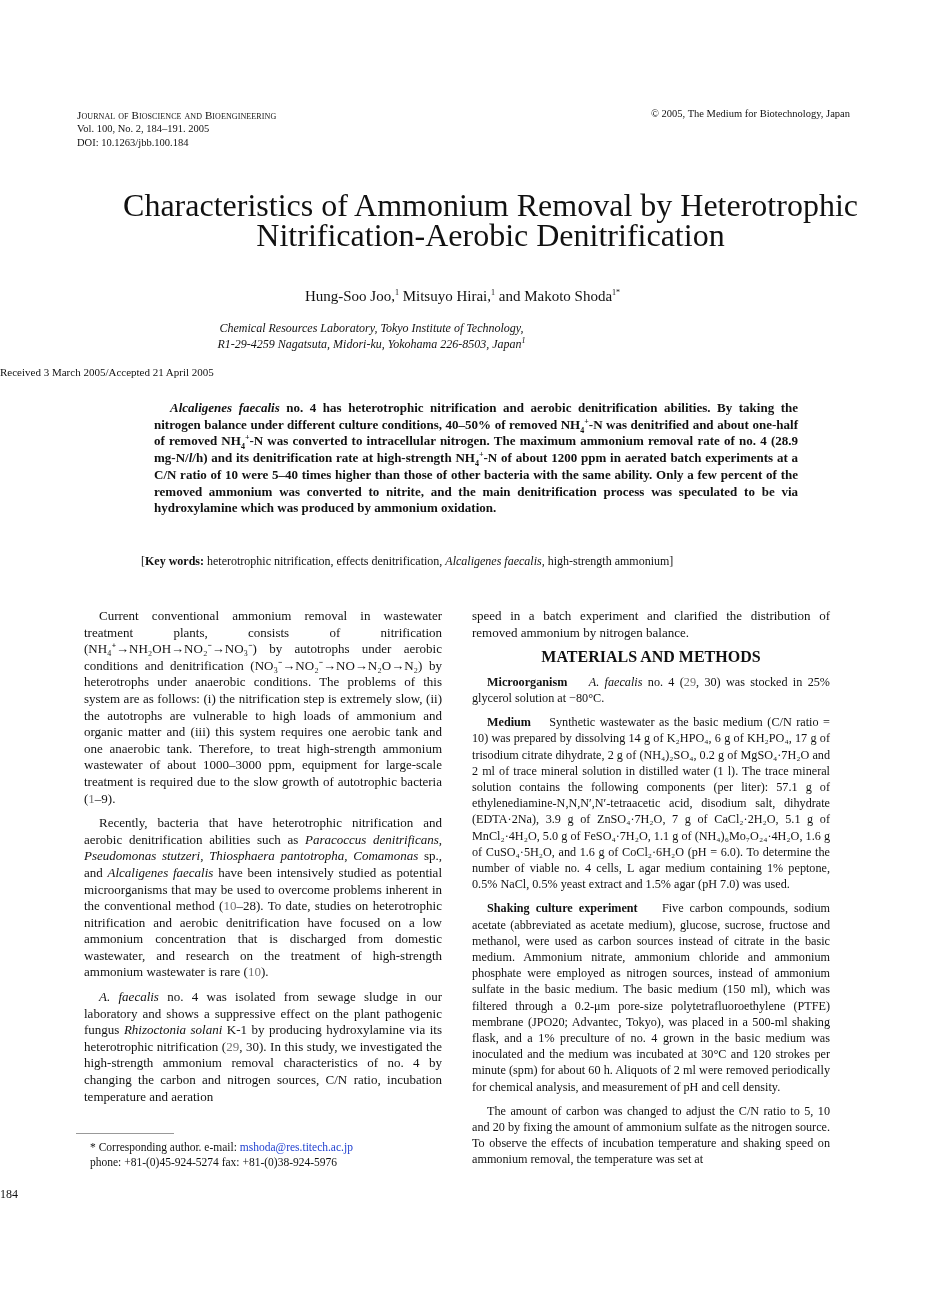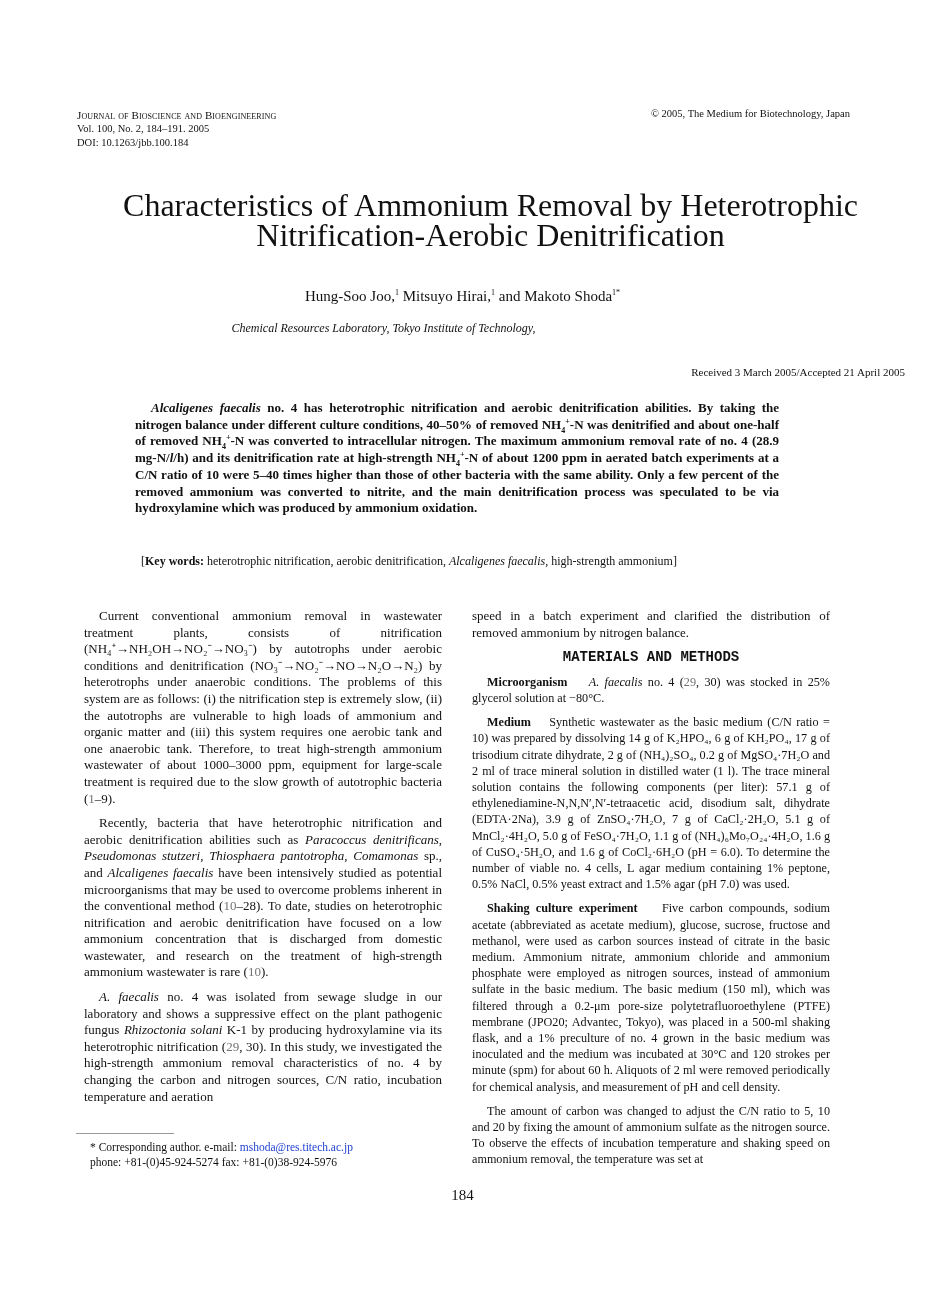--- a/index.html
+++ b/index.html
@@ -2,37 +2,37 @@
 <html><head>
 <meta charset="utf-8">
 <style>
   html, body { margin:0; padding:0; background:#fff; }
   body { width:925px; height:1309px; position:relative; font-family:"Liberation Serif", serif; color:#111; overflow:hidden; }
   .hdr-left { position:absolute; left:77px; top:108px; font-size:10.5px; line-height:14px; }
   .hdr-left .jtitle { font-variant: small-caps; font-size:11px; letter-spacing:0.1px; }
   .hdr-right { position:absolute; right:75px; top:108px; font-size:10.5px; }
   .title { position:absolute; left:0; width:925px; top:190px; text-align:center; font-size:32px; line-height:30px;margin-left:28px; }
   .authors { position:absolute; left:0; width:925px; top:288px; text-align:center; font-size:15px; }
-  .affil { position:absolute; left:0; width:743px; top:320px; text-align:center; font-size:12px; font-style:italic; line-height:16px;padding-left:12px; }
-  .received { position:absolute; left:8px; width:897px; top:366px; text-align:right; font-size:11px; }
-  .abstract { position:absolute; left:135px; width:644px; top:400px; font-size:13px; font-weight:bold; line-height:16.7px; text-align:justify; text-indent:16px; }
+  .affil { position:absolute; left:0; width:743px; top:320px; text-align:center; font-size:12px; font-style:italic; line-height:16px; }
+  .received { position:absolute; left:0; width:897px; top:366px; text-align:left; font-size:11px; }
+  .abstract { position:absolute; left:154px; width:644px; top:400px; font-size:13px; font-weight:bold; line-height:16.7px; text-align:justify; text-indent:16px; }
   .keywords { position:absolute; left:141px; width:644px; top:554px; font-size:12px; }
   .col { position:absolute; width:374px; font-size:13px; line-height:16.6px; text-align:justify; }
   .col.left { left:76px; top:600px; }
   .col.right { left:464px; top:600px; }
   .col p { margin:8px; text-indent:15px; }
   .col p.noindent { text-indent:0; }
   .col.right .small { font-size:12.2px; line-height:16.2px; }
-  .sechead { text-align:center; font-weight:bold; font-size:14px; margin:22px 0 8px 0; text-indent:0 !important;font-family:Liberation Mono, monospace; }
+  .sechead { text-align:center; font-weight:bold; font-size:16px; margin:22px 0 8px 0; text-indent:0 !important; }
   .ref { color:#737373; }
   sub, sup { font-size:8px; line-height:0; }
   .footrule { position:absolute; left:76px; top:1133px; width:98px; border-top:1px solid #999; }
   .footnote { position:absolute; left:90px; top:1140px; font-size:11.5px; line-height:15px; }
   .footnote .email { color:#1f3fcf; }
-  .pagenum { position:absolute; left:0; width:925px; top:1187px; text-align:center; font-size:15px; }
+  .pagenum { position:absolute; left:0; width:925px; top:1187px; font-size:12px; }
   i, .it { font-style:italic; }
   b { font-weight:bold; }
 </style>
 </head>
 <body>
 
 <div class="hdr-left">
   <div class="jtitle">Journal of Bioscience and Bioengineering</div>
   <div>Vol. 100, No. 2, 184–191. 2005</div>
   <div>DOI: 10.1263/jbb.100.184</div>
@@ -43,27 +43,28 @@
   <div>Characteristics of Ammonium Removal by Heterotrophic</div>
   <div>Nitrification-Aerobic Denitrification</div>
 </div>
 
 <div class="authors">
   <span>Hung-Soo Joo,</span><sup>1</sup><span> Mitsuyo Hirai,</span><sup>1</sup><span> and Makoto Shoda</span><sup>1*</sup>
 </div>
 
 <div class="affil">
   <div>Chemical Resources Laboratory, Tokyo Institute of Technology,</div>
+  <div><span>R1-29-4259 Nagatsuta, Midori-ku, Yokohama 226-8503, Japan</span><sup>1</sup></div>
 </div>
 
 <div class="received">Received 3 March 2005/Accepted 21 April 2005</div>
 
 <div class="abstract"><i>Alcaligenes faecalis</i><span> no. 4 has heterotrophic nitrification and aerobic denitrification abilities. By taking the nitrogen balance under different culture conditions, 40–50% of removed NH</span><sub>4</sub><sup>+</sup><span>-N was denitrified and about one-half of removed NH</span><sub>4</sub><sup>+</sup><span>-N was converted to intracellular nitrogen. The maximum ammonium removal rate of no. 4 (28.9 mg-N/</span><i>l</i><span>/h) and its denitrification rate at high-strength NH</span><sub>4</sub><sup>+</sup><span>-N of about 1200 ppm in aerated batch experiments at a C/N ratio of 10 were 5–40 times higher than those of other bacteria with the same ability. Only a few percent of the removed ammonium was converted to nitrite, and the main denitrification process was speculated to be via hydroxylamine which was produced by ammonium oxidation.</span></div>
 
-<div class="keywords">[<b>Key words:</b><span>  heterotrophic nitrification, aerobic denitrification, </span><i>Alcaligenes faecalis</i><span>, high-strength ammonium</span>]</div>
+<div class="keywords">[<b>Key words:</b><span>  heterotrophic nitrification, effects denitrification, </span><i>Alcaligenes faecalis</i><span>, high-strength ammonium</span>]</div>
 
 <div class="col left">
   <p><span>Current conventional ammonium removal in wastewater treatment plants, consists of nitrification (NH₄⁺→NH₂OH→NO₂⁻→NO₃⁻) by autotrophs under aerobic conditions and denitrification (NO₃⁻→NO₂⁻→NO→N₂O→N₂) by heterotrophs under anaerobic conditions. The problems of this system are as follows: (i) the nitrification step is extremely slow, (ii) the autotrophs are vulnerable to high loads of ammonium and organic matter and (iii) this system requires one aerobic tank and one anaerobic tank. Therefore, to treat high-strength ammonium wastewater of about 1000–3000 ppm, equipment for large-scale treatment is required due to the slow growth of autotrophic bacteria (</span><a class="ref">1</a><span>–9).</span></p>
   <p><span>Recently, bacteria that have heterotrophic nitrification and aerobic denitrification abilities such as </span><i>Paracoccus denitrificans</i>, <i>Pseudomonas stutzeri</i>, <i>Thiosphaera pantotropha</i>, <i>Comamonas</i><span> sp., and </span><i>Alcaligenes faecalis</i><span> have been intensively studied as potential microorganisms that may be used to overcome problems inherent in the conventional method (</span><a class="ref">10</a><span>–28). To date, studies on heterotrophic nitrification and aerobic denitrification have focused on a low ammonium concentration that is discharged from domestic wastewater, and research on the treatment of high-strength ammonium wastewater is rare (</span><a class="ref">10</a><span>).</span></p>
   <p><i>A. faecalis</i><span> no. 4 was isolated from sewage sludge in our laboratory and shows a suppressive effect on the plant pathogenic fungus </span><i>Rhizoctonia solani</i><span> K-1 by producing hydroxylamine via its heterotrophic nitrification (</span><a class="ref">29</a><span>, 30). In this study, we investigated the high-strength ammonium removal characteristics of no. 4 by changing the carbon and nitrogen sources, C/N ratio, incubation temperature and aeration</span></p>
 </div>
 
 <div class="col right">
   <p class="noindent">speed in a batch experiment and clarified the distribution of removed ammonium by nitrogen balance.</p>
   <p class="sechead">MATERIALS AND METHODS</p>

